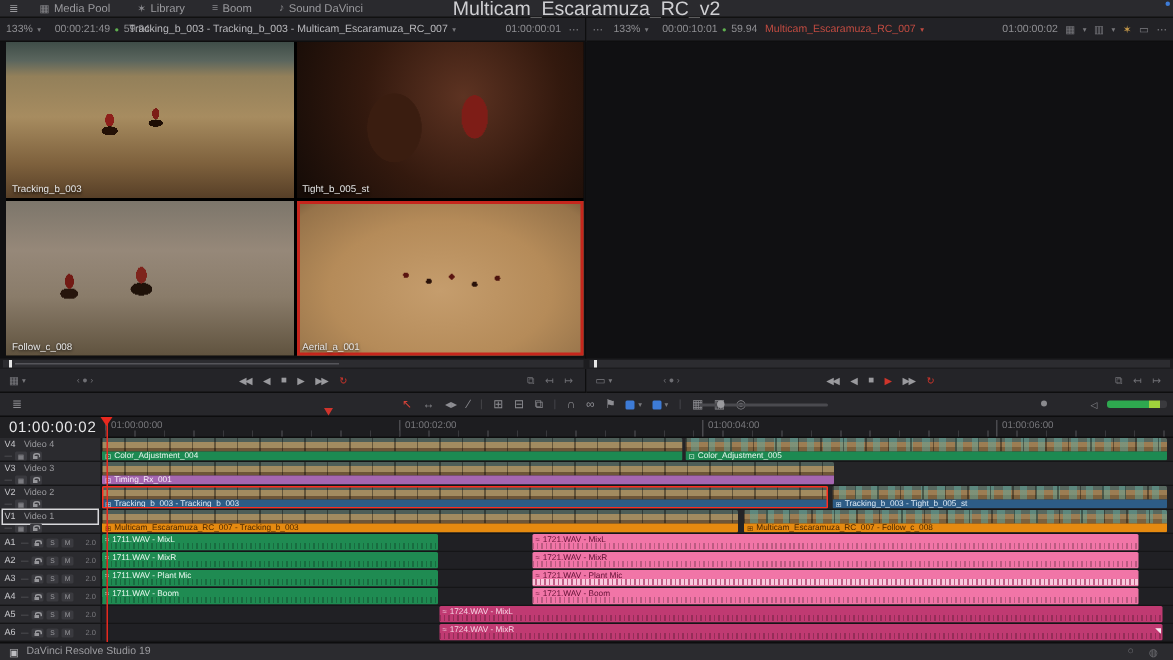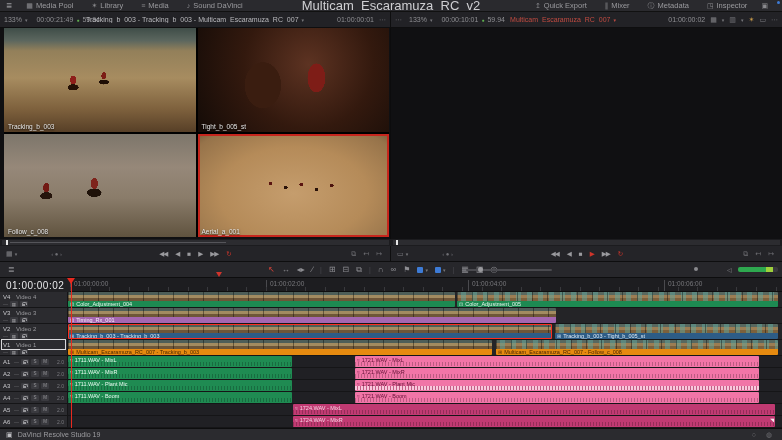--- a/index.html
+++ b/index.html
@@ -189,47 +189,28 @@
       <div class="tb-btn">
         <span class="ic">▦</span>
         <span>Media Pool</span>
       </div>
       <div class="tb-btn">
         <span class="ic">✶</span>
         <span>Library</span>
       </div>
       <div class="tb-btn">
         <span class="ic">≡</span>
-        <span>Media</span>
+        <span>Boom</span>
       </div>
       <div class="tb-btn">
         <span class="ic">♪</span>
         <span>Sound DaVinci</span>
       </div>
     </div>
     <span class="title">Multicam_Escaramuza_RC_v2</span>
-    <div class="tb-right">
-      <div class="tb-btn">
-        <span class="ic">↥</span>
-        <span>Quick Export</span>
-      </div>
-      <div class="tb-btn">
-        <span class="ic">∥</span>
-        <span>Mixer</span>
-      </div>
-      <div class="tb-btn">
-        <span class="ic">ⓘ</span>
-        <span>Metadata</span>
-      </div>
-      <div class="tb-btn">
-        <span class="ic">◳</span>
-        <span>Inspector</span>
-      </div>
-      <span class="ws-ic">▣</span>
-    </div>
     <span class="blue-dot"></span>
   </div>
 
   <div class="vhead left">
     <div class="seg">
       <span>133%</span>
       <span class="caret">▾</span>
       <span style="margin-left:6px;">00:00:21:49</span>
       <span class="fpsdot" style="color:#5fae4f;">●</span>
       <span>59.94</span>

